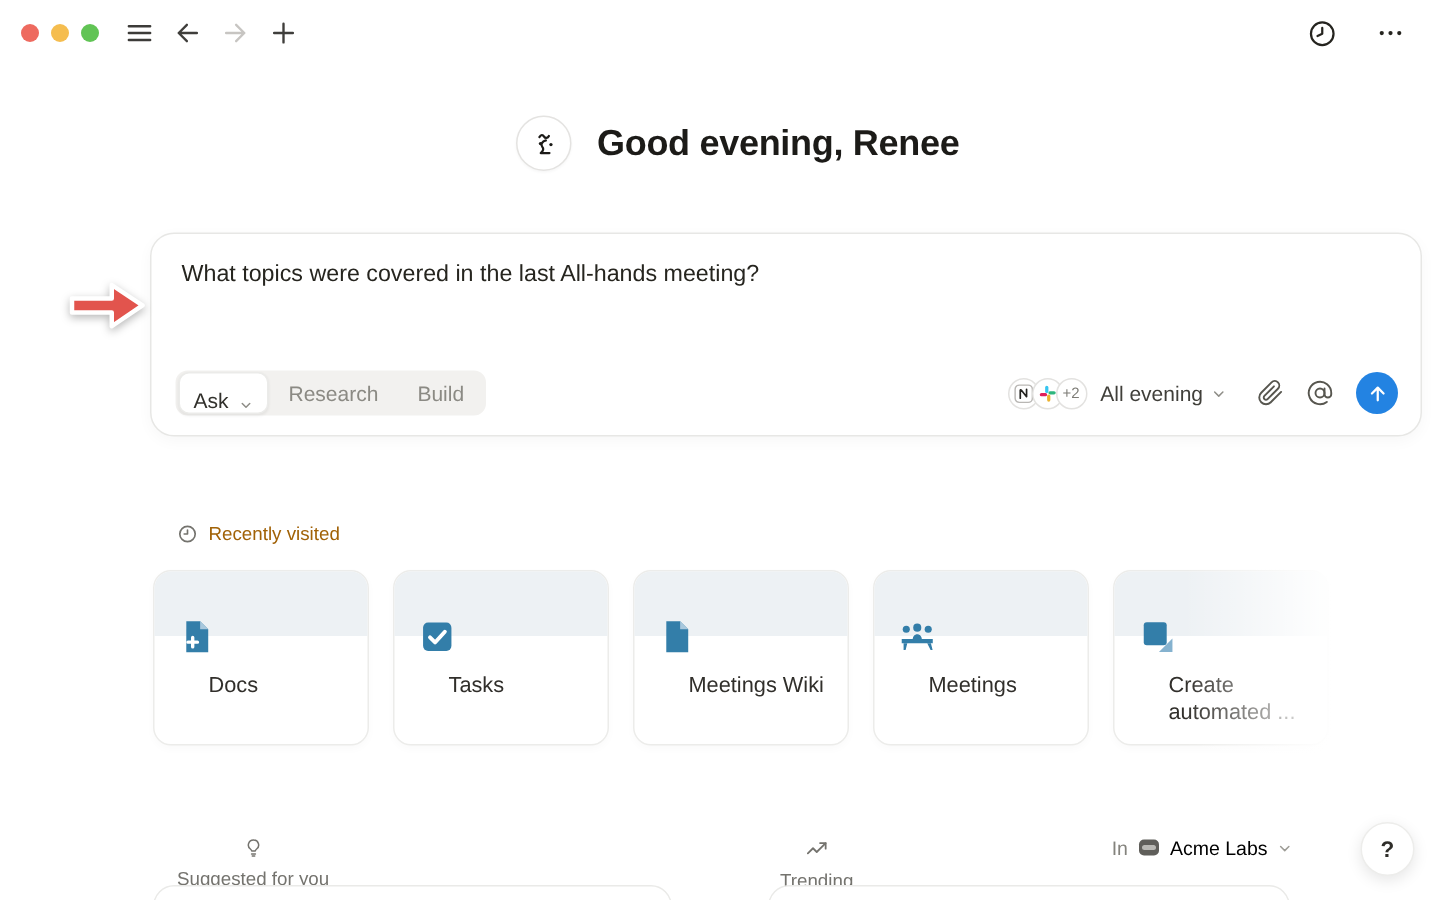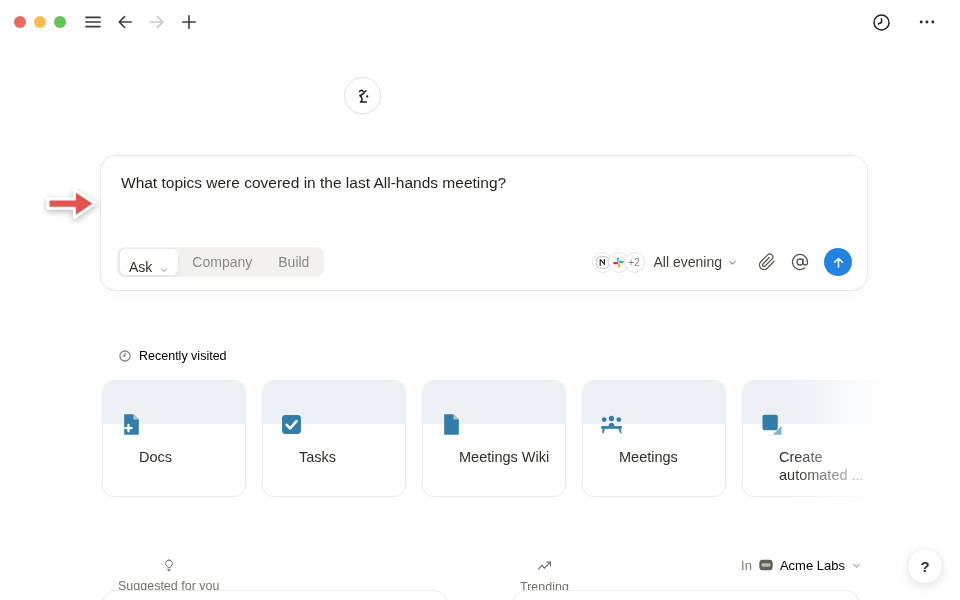--- a/index.html
+++ b/index.html
@@ -19,40 +19,40 @@
   .tb-btn{width:26px;height:26px;display:flex;align-items:center;justify-content:center;margin-left:6px;border-radius:5px;}
   .tb-btn:first-of-type{margin-left:10px}
   .tb-right{margin-left:auto;display:flex;align-items:center;gap:14px;padding-right:6px;}
 
   
   .header-row{position:absolute;top:77px;left:344px;display:flex;align-items:center;gap:17px;}
   .ai-face{width:37px;height:37px;border-radius:50%;background:#fff;border:1px solid #e4e3e1;display:flex;align-items:center;justify-content:center;box-shadow:0 1px 2px rgba(0,0,0,.04);box-sizing:border-box;}
   .greeting{font-size:24px;font-weight:700;color:#1c1b18;letter-spacing:-.2px;}
 
   
-  .composer{position:absolute;left:100px;top:155px;width:768px;height:136px;background:#fff;border:1px solid #e7e7e5;border-radius:16px;box-sizing:border-box;box-shadow:0 3px 10px rgba(0,0,0,.035);}
+  .composer{position:absolute;left:100px;top:155px;width:848px;height:136px;background:#fff;border:1px solid #e7e7e5;border-radius:16px;box-sizing:border-box;box-shadow:0 3px 10px rgba(0,0,0,.035);}
   .question{position:absolute;left:20px;right:20px;top:17px;font-size:15.5px;color:#26251f;line-height:20px;cursor:text;}
   .composer-bottom{position:absolute;left:16px;right:15px;bottom:13px;height:30px;display:flex;align-items:center;}
   .mode-group{display:flex;align-items:center;background:#f2f1ef;border-radius:8px;height:30px;padding:0 2px;box-sizing:border-box;}
   .mode-ask{display:flex;align-items:flex-end;gap:7px;background:#fff;border:1px solid #ebebe9;box-shadow:0 1px 2px rgba(0,0,0,.06);border-radius:7px;height:26px;padding:0 9px;font-size:14px;color:#32312c;cursor:pointer;}
   .mode-item{font-size:14px;color:#8b8a84;padding:0 13px;cursor:pointer;}
   .composer-right{margin-left:auto;display:flex;align-items:center;}
   .chips{display:flex;align-items:center;margin-right:9px;cursor:pointer;}
   .chip{width:21px;height:21px;border-radius:50%;background:#fff;border:1px solid #e3e2e0;display:flex;align-items:center;justify-content:center;box-sizing:border-box;}
   .chip + .chip{margin-left:-5px;}
   .chip.overflow{font-size:10px;color:#7d7c76;}
   .all-sources{display:flex;align-items:center;gap:5px;font-size:14px;color:#403f3a;margin-right:15px;cursor:pointer;}
   .icon-btn{width:28px;height:28px;display:flex;align-items:center;justify-content:center;margin-right:5px;border-radius:6px;cursor:pointer;}
   .submit-btn{width:28px;height:28px;border-radius:50%;background:#2383e2;display:flex;align-items:center;justify-content:center;margin-left:5px;cursor:pointer;border:none;}
 
   
   .annotation-arrow{position:absolute;left:44px;top:183px;pointer-events:none;}
 
   
-  .recent-label{position:absolute;left:118px;top:349px;display:flex;align-items:center;gap:7px;font-size:12.5px;font-weight:500;color:#000000;}
+  .recent-label{position:absolute;left:118px;top:349px;display:flex;align-items:center;gap:7px;font-size:12.5px;font-weight:500;color:#a16207;}
   .card{position:absolute;top:380px;width:144px;height:117px;background:#fff;border:1px solid #ececea;border-radius:12px;box-sizing:border-box;box-shadow:0 2px 6px rgba(0,0,0,.025);cursor:pointer;}
   .card-top{height:43px;background:#edf1f4;border-radius:11px 11px 0 0;}
   .card-icon{position:absolute;left:15px;top:30px;}
   .card-title{position:absolute;left:16px;top:68px;right:12px;font-size:14.5px;line-height:17.5px;font-weight:500;color:#312f2b;margin-left:20px;}
   .fade-overlay{position:absolute;left:752px;top:372px;width:150px;height:134px;pointer-events:none;
     background:linear-gradient(to right,rgba(255,255,255,0) 0%,rgba(255,255,255,0) 25%,rgba(255,255,255,.55) 60%,rgba(255,255,255,.92) 85%,#fff 100%);}
 
   
   .section-label{position:absolute;top:558px;display:flex;align-items:center;gap:7px;font-size:12.5px;font-weight:500;color:#74736e;flex-direction:column;}
   .workspace-picker{position:absolute;top:557px;right:98px;display:flex;align-items:center;gap:6px;font-size:13px;cursor:pointer;}
@@ -109,34 +109,35 @@
 
 <div class="header-row">
   <span class="ai-face">
     <svg width="24" height="24" viewBox="0 0 24 24" fill="none" stroke="#1c1b18" stroke-width="1.5" stroke-linecap="round" stroke-linejoin="round">
       <path d="M8.6 7.4c1-1.6 2.3-1.6 3.1-.3.8 1.3 2.2 1.2 3.2-.4"></path>
       <circle cx="9.3" cy="11.7" r="1.1" fill="#1c1b18" stroke="none"></circle>
       <circle cx="16.3" cy="12.4" r="1.1" fill="#1c1b18" stroke="none"></circle>
       <path d="M12.9 9.6c-2.5.6-3.7 2.8-2.4 4.3 1.1 1.2.8 2.6-1 4.1h5.8"></path>
     </svg>
   </span>
+  <span class="greeting">Good evening, Renee</span>
 </div>
 
 <div class="composer">
   <div class="question">What topics were covered in the last All-hands meeting?</div>
 
   <div class="composer-bottom">
     <div class="mode-group">
       <span class="mode-ask">
         <span>Ask</span>
         <svg width="10" height="10" viewBox="0 0 24 24" fill="none" stroke="#8f8e88" stroke-width="2.4" stroke-linecap="round" stroke-linejoin="round">
             <path d="M6 9.5l6 6 6-6"></path>
           </svg>
       </span>
-      <span class="mode-item">Company</span>
+      <span class="mode-item">Research</span>
       <span class="mode-item">Build</span>
     </div>
 
     <div class="composer-right">
       <div class="chips">
         <span class="chip">
           <svg width="15" height="15" viewBox="0 0 24 24">
               <rect x="2.8" y="2.8" width="18.4" height="18.4" rx="4.5" fill="#fff" stroke="#b9b7b4" stroke-width="1.5"></rect>
               <path d="M8.3 16.8V8.3c0-.5.6-.7 1-.3l5.7 7.1V7.2" fill="none" stroke="#23221f" stroke-width="1.8" stroke-linecap="round" stroke-linejoin="round"></path>
             </svg>

